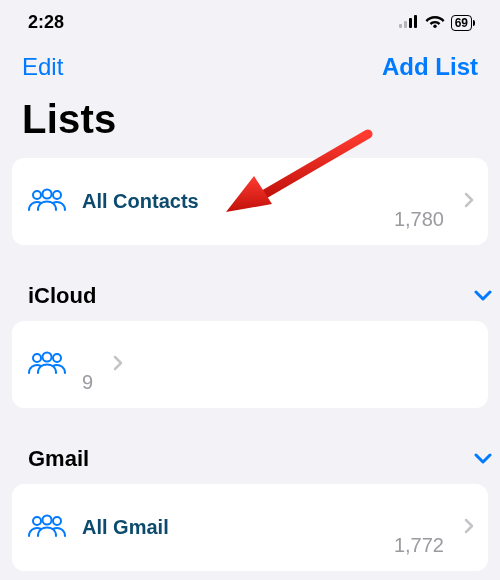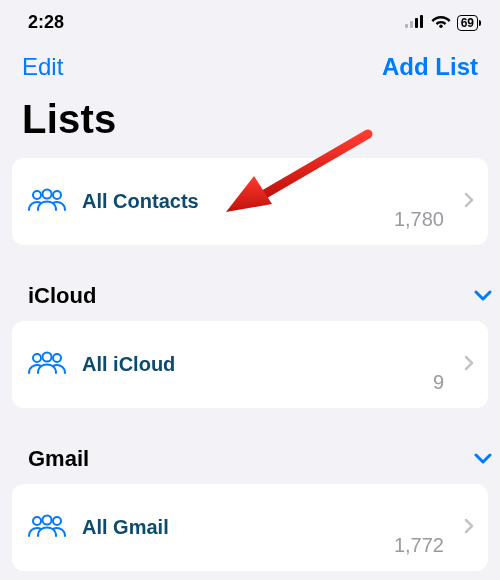--- a/index.html
+++ b/index.html
@@ -13,21 +13,21 @@
       height: 580px;
       background: #f2f2f7;
       font-family: -apple-system, BlinkMacSystemFont, "Segoe UI", Helvetica, Arial, sans-serif;
       position: relative;
       overflow: hidden;
     }
     .status-bar {
       display: flex;
       justify-content: space-between;
       align-items: center;
-      padding: 12px 22px 8px 28px;
+      padding: 12px 28px 8px 28px;
       font-size: 18px;
       font-weight: 600;
       color: #000;
     }
     .status-right {
       display: flex;
       align-items: center;
       gap: 6px;
     }
     .battery-pill {
@@ -191,21 +191,20 @@
   <span class="row-icon">
     <svg width="42" height="26" viewBox="0 0 42 26" fill="none" stroke="#007aff" stroke-width="2">
       <circle cx="11" cy="8" r="4"></circle>
       <circle cx="21" cy="7" r="4.5"></circle>
       <circle cx="31" cy="8" r="4"></circle>
       <path d="M3 23 C3 17 8 15 11 15 C13 15 14 15.5 15 16" stroke-linecap="round"></path>
       <path d="M12 23 C12 16.5 17 14.5 21 14.5 C25 14.5 30 16.5 30 23" stroke-linecap="round"></path>
       <path d="M39 23 C39 17 34 15 31 15 C29 15 28 15.5 27 16" stroke-linecap="round"></path>
     </svg>
   </span>
-  <span class="row-label">All iCloud</span>
   <span class="row-count">9</span>
   <span class="chevron">
     <svg width="10" height="16" viewBox="0 0 10 16" fill="none" stroke="#c5c5c9" stroke-width="2.5" stroke-linecap="round" stroke-linejoin="round">
       <path d="M2 2 L8 8 L2 14"></path>
     </svg>
   </span>
 </div>
 
 <div class="section-header">
   <span class="sh-label">Gmail</span>

